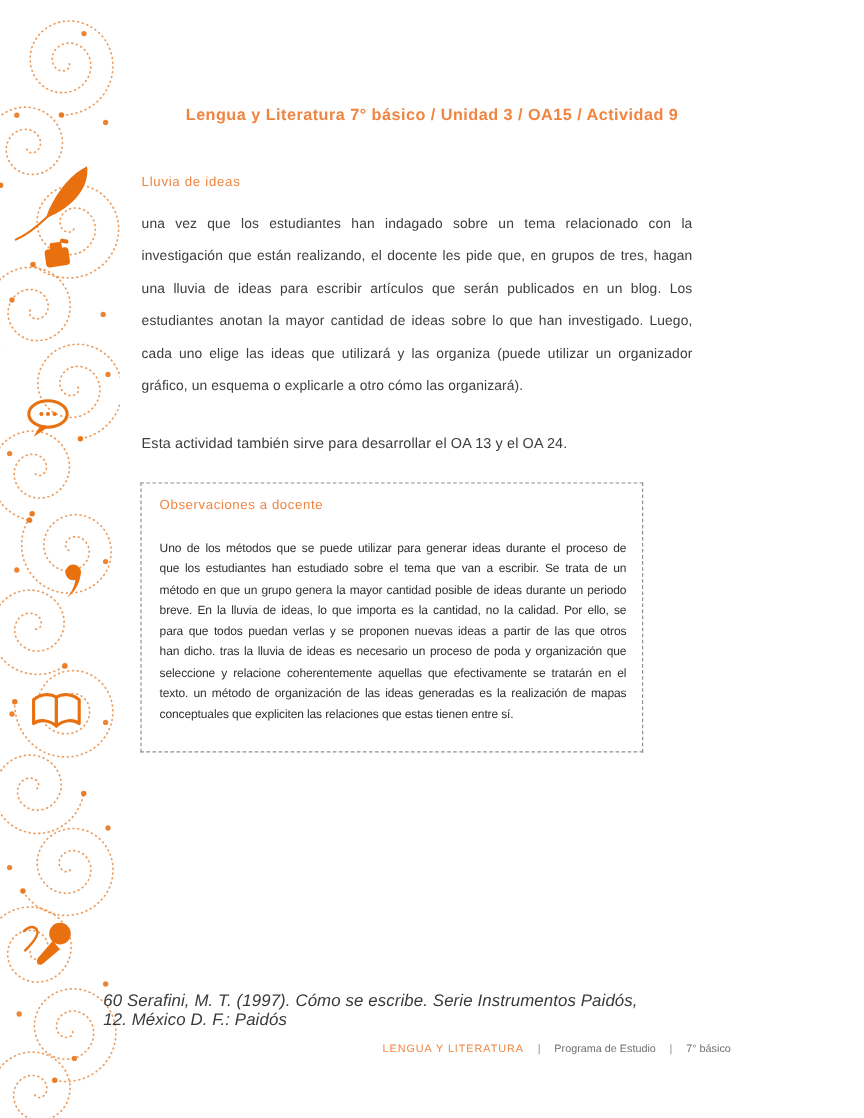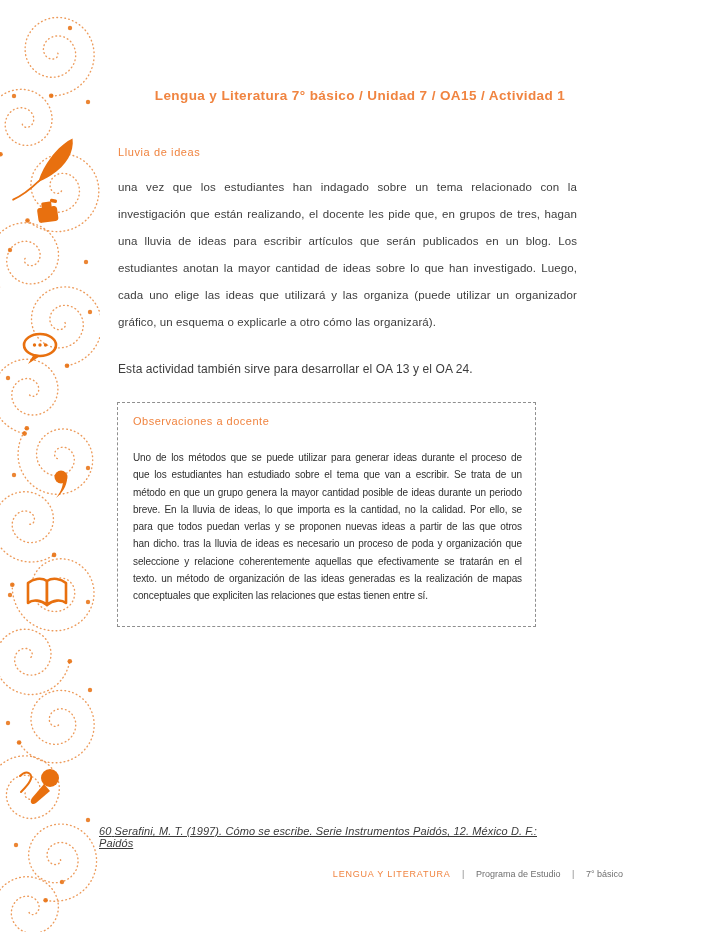--- a/index.html
+++ b/index.html
@@ -34,25 +34,25 @@
     border:1px dashed #8f8f8f;box-sizing:border-box;
     padding:12px 13px 0 15px;background:#fff;
   }
   .teacher-box-heading{
     color:#F08440;font-size:11px;letter-spacing:0.5px;margin:0 0 9px 0;
   }
   .teacher-box-body{
     color:#2f2f2f;font-size:10px;line-height:17.3px;letter-spacing:-0.1px;margin-top:22px;
   }
   .footnote{
-    position:absolute;left:99px;top:825px;width:460px;
-    font-style:italic;color:#3a3a3a;font-size:11px;letter-spacing:0.1px;text-decoration:underline;
+    position:absolute;left:86px;top:825px;width:460px;
+    font-style:italic;color:#3a3a3a;font-size:14px;letter-spacing:0.1px;
   }
   .footer{
-    position:absolute;top:869px;right:97px;
+    position:absolute;top:869px;right:111px;
     font-size:9px;color:#6f6f6f;white-space:nowrap;
   }
   .footer .brand{color:#F08440;letter-spacing:0.8px;}
   .footer .sep{margin:0 9px;color:#8a8a8a;}
 </style>
 </head>
 <body>
 
 <div class="page">
 
@@ -135,21 +135,21 @@
       <path d="M0,-11 C6,-15 14,-13 19,-9 L19,11 C14,7 6,8 0,13 Z"></path>
     </g>
 
     <g transform="translate(42,786)">
       <path d="M-22,-10 C-15,-17 -8,-12 -12,-5 C-14,-1 -18,3 -21,6" fill="none" stroke="#E8700F" stroke-width="2" stroke-linecap="round"></path>
       <circle cx="8" cy="-8" r="9" fill="#E8700F"></circle>
       <path d="M2,-2 L-10,12 C-13,16 -10,20 -6,17 L8,5 Z" fill="#E8700F"></path>
     </g>
   </svg>
 
-  <div class="doc-title">Lengua y Literatura 7° básico / Unidad 7 / OA15 / Actividad 1</div>
+  <div class="doc-title">Lengua y Literatura 7° básico / Unidad 3 / OA15 / Actividad 9</div>
 
   <div class="section-heading">Lluvia de ideas</div>
 
   <div class="para1">
       <div class="jline">una vez que los estudiantes han indagado sobre un tema relacionado con la</div>
       <div class="jline">investigación que están realizando, el docente les pide que, en grupos de tres, hagan</div>
       <div class="jline">una lluvia de ideas para escribir artículos que serán publicados en un blog. Los</div>
       <div class="jline">estudiantes anotan la mayor cantidad de ideas sobre lo que han investigado. Luego,</div>
       <div class="jline">cada uno elige las ideas que utilizará y las organiza (puede utilizar un organizador</div>
       <div class="jline jlast">gráfico, un esquema o explicarle a otro cómo las organizará).</div>

